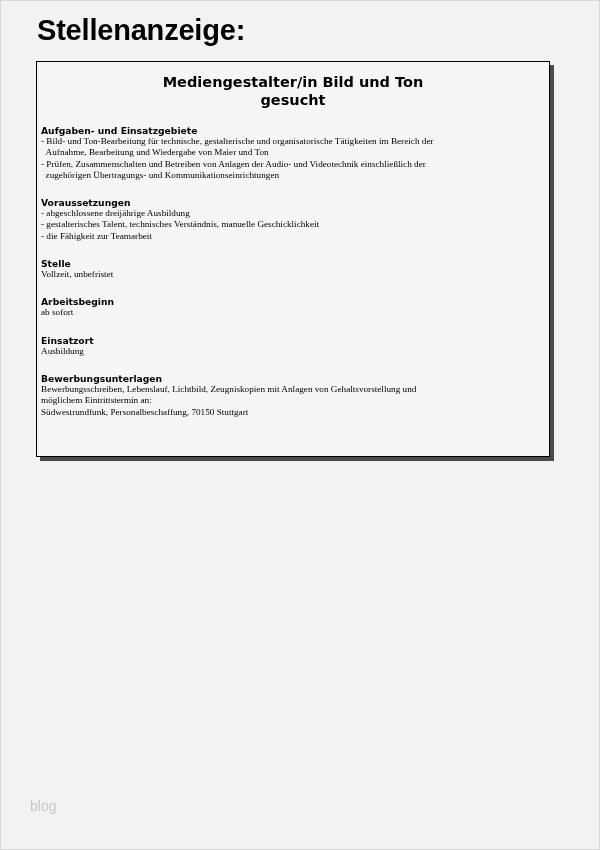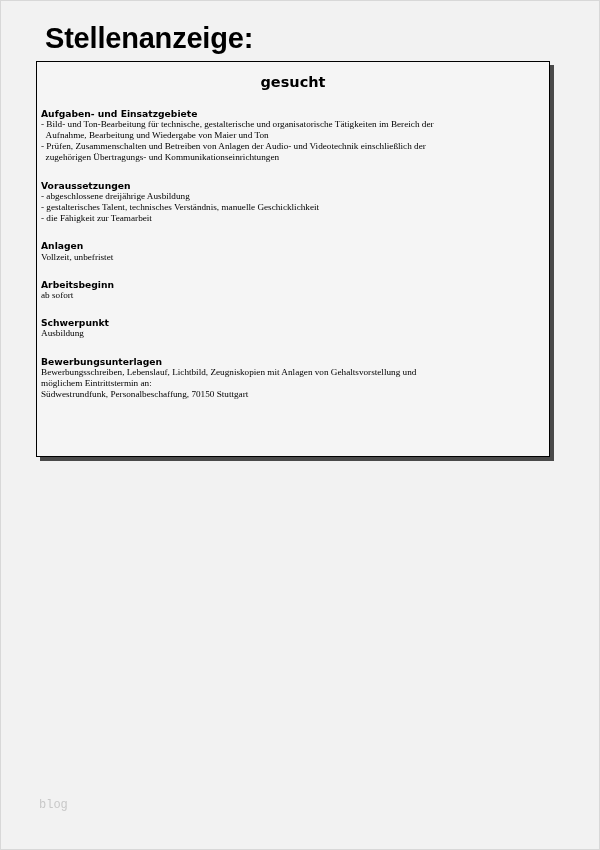--- a/index.html
+++ b/index.html
@@ -23,21 +23,21 @@
     border: 1px solid #d8d8d8;
   }
   .page-title {
     position: absolute;
     left: 37px;
     top: 12px;
     font-family: "Liberation Sans", sans-serif;
     font-weight: bold;
     font-size: 29px;
     letter-spacing: -0.2px;
-    margin: 8px;
+    margin: 0;
     line-height: 36px;
   }
   .ad-box {
     position: absolute;
     left: 36px;
     top: 61px;
     width: 514px;
     height: 396px;
     background: #f5f5f5;
     border: 1px solid #000;
@@ -61,66 +61,67 @@
     font-weight: bold;
     display: block;
   }
   .section-line {
     display: block;
     white-space: pre-wrap;
     font-family: Liberation Serif, serif;
   }
   .watermark {
     position: absolute;
-    left: 39px;
+    left: 30px;
     top: 798px;
-    font-size: 12px;
+    font-size: 14px;
     color: #c8c8c8;
-    font-family: Liberation Mono, monospace;
+    font-family: Liberation Sans, sans-serif;
   }
 </style>
 </head>
 <body>
 
 <div class="page-frame"></div>
 
 <h1 class="page-title">Stellenanzeige:</h1>
 
 <div class="ad-box">
   <div class="ad-heading">
+    <div>Mediengestalter/in Bild und Ton</div>
     <div>gesucht</div>
   </div>
 
   <div class="section">
     <span class="section-title">Aufgaben- und Einsatzgebiete</span>
     <span class="section-line">- Bild- und Ton-Bearbeitung für technische, gestalterische und organisatorische Tätigkeiten im Bereich der</span>
     <span class="section-line">  Aufnahme, Bearbeitung und Wiedergabe von Maier und Ton</span>
     <span class="section-line">- Prüfen, Zusammenschalten und Betreiben von Anlagen der Audio- und Videotechnik einschließlich der</span>
     <span class="section-line">  zugehörigen Übertragungs- und Kommunikationseinrichtungen</span>
   </div>
 
   <div class="section">
     <span class="section-title">Voraussetzungen</span>
     <span class="section-line">- abgeschlossene dreijährige Ausbildung</span>
     <span class="section-line">- gestalterisches Talent, technisches Verständnis, manuelle Geschicklichkeit</span>
     <span class="section-line">- die Fähigkeit zur Teamarbeit</span>
   </div>
 
   <div class="section">
-    <span class="section-title">Anlagen</span>
+    <span class="section-title">Stelle</span>
     <span class="section-line">Vollzeit, unbefristet</span>
   </div>
 
   <div class="section">
     <span class="section-title">Arbeitsbeginn</span>
     <span class="section-line">ab sofort</span>
   </div>
 
   <div class="section">
-    <span class="section-title">Schwerpunkt</span>
+    <span class="section-title">Einsatzort</span>
     <span class="section-line">Ausbildung</span>
   </div>
 
 
   <div class="section">
     <span class="section-title">Bewerbungsunterlagen</span>
     <span class="section-line">Bewerbungsschreiben, Lebenslauf, Lichtbild, Zeugniskopien mit Anlagen von Gehaltsvorstellung und</span>
     <span class="section-line">möglichem Eintrittstermin an:</span>
     <span class="section-line">Südwestrundfunk, Personalbeschaffung, 70150 Stuttgart</span>
   </div>

